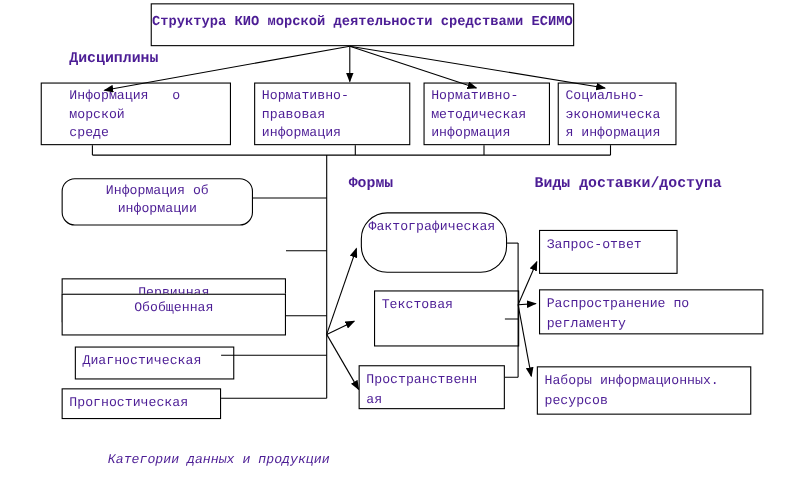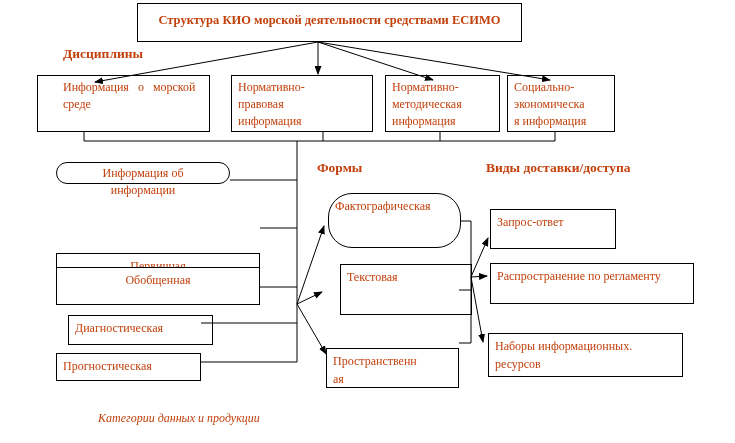--- a/index.html
+++ b/index.html
@@ -1,18 +1,18 @@
 <!DOCTYPE html>
 <html><head>
 <meta charset="utf-8">
 <style>
   html,body{margin:0;padding:0;background:#fff;}
   #canvas{
     position:relative;width:735px;height:443px;background:#ffffff;overflow:hidden;
-    font-family:Liberation Serif, serif;color:#c2410c;
+    font-family:Liberation Mono, monospace;color:#4c1d95;
   }
   .node{
     position:absolute;border:1px solid #000;background:#fff;box-sizing:border-box;
     font-size:12px;line-height:1.5;padding:3px 6px;white-space:pre-line;
   }
   .node.tight{line-height:1.42;}
   .node.center{text-align:center;}
   .node.justifyish{white-space:pre-wrap;}
   .title{
     position:absolute;border:1px solid #000;box-sizing:border-box;background:#fff;
@@ -39,30 +39,30 @@
   <div class="node tight" style="left:231px;top:75px;width:142px;height:57px;">Нормативно-
 правовая
 информация</div>
   <div class="node tight" style="left:385px;top:75px;width:115px;height:57px;">Нормативно-
 методическая
 информация</div>
   <div class="node tight" style="left:507px;top:75px;width:108px;height:57px;">Социально-
 экономическа
 я информация</div>
 
-  <div class="node center tight" style="left:56px;top:162px;width:174px;height:22px;padding-top:2px;border-radius:12px;">Информация об
+  <div class="node center tight" style="left:56px;top:162px;width:174px;height:43px;padding-top:2px;border-radius:12px;">Информация об
 информации</div>
   <div class="node center" style="left:56px;top:208px;width:204px;height:40px;margin-top:45px;">Первичная</div>
   <div class="node center" style="left:56px;top:267px;width:204px;height:38px;">Обобщенная</div>
   <div class="node" style="left:56px;top:315px;width:145px;height:30px;margin-left:12px;">Диагностическая</div>
   <div class="node" style="left:56px;top:353px;width:145px;height:28px;">Прогностическая</div>
 
   <div class="node" style="left:328px;top:193px;width:133px;height:55px;border-radius:24px;">Фактографическая</div>
   <div class="node" style="left:340px;top:264px;width:132px;height:51px;">Текстовая</div>
-  <div class="node" style="left:326px;top:332px;width:133px;height:40px;margin-top:16px;">Пространственн
+  <div class="node" style="left:326px;top:332px;width:133px;height:40px;">Пространственн
 ая</div>
 
   <div class="node" style="left:490px;top:209px;width:126px;height:40px;">Запрос-ответ</div>
   <div class="node" style="left:490px;top:263px;width:204px;height:41px;">Распространение по регламенту</div>
   <div class="node" style="left:488px;top:318px;width:195px;height:44px;margin-top:15px;">Наборы информационных.
 ресурсов</div>
 
   <div class="caption" style="left:98px;top:411px;">Категории данных и продукции</div>
 
   <svg class="wires" width="735" height="443">

